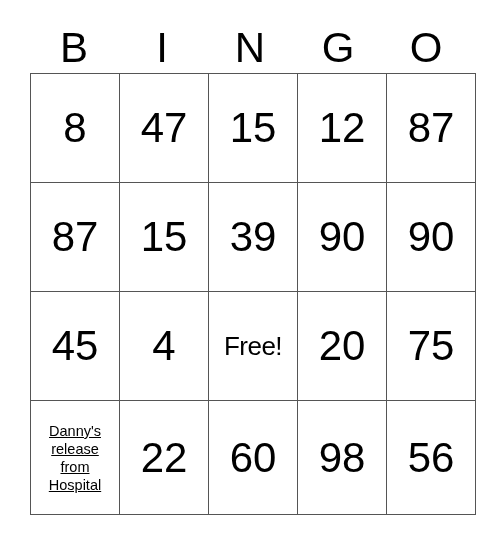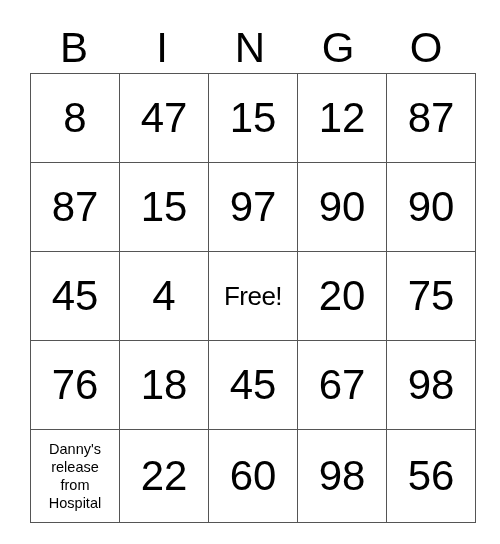--- a/index.html
+++ b/index.html
@@ -73,20 +73,21 @@
     font-size: 26px;
     letter-spacing: -0.5px;
   }
 
   
   #bingo-grid td.text-cell {
     font-size: 14.5px;
     line-height: 18px;
     padding: 2px 11px;
     word-wrap: break-word;
+    text-decoration: underline;
   }
 </style>
 </head>
 <body>
 
 <div id="bingo-card">
 
   <div id="header-row">
     <div class="header-letter">B</div>
     <div class="header-letter">I</div>
@@ -100,37 +101,30 @@
       <tr>
         <td>8</td>
         <td>47</td>
         <td>15</td>
         <td>12</td>
         <td>87</td>
       </tr>
       <tr>
         <td>87</td>
         <td>15</td>
-        <td>97</td>
+        <td>39</td>
         <td>90</td>
         <td>90</td>
       </tr>
       <tr>
         <td>45</td>
         <td>4</td>
         <td class="free-cell">Free!</td>
         <td>20</td>
         <td>75</td>
-      </tr>
-      <tr>
-        <td>76</td>
-        <td>18</td>
-        <td>45</td>
-        <td>67</td>
-        <td>98</td>
       </tr>
       <tr>
         <td class="text-cell">Danny's release from Hospital</td>
         <td>22</td>
         <td>60</td>
         <td>98</td>
         <td>56</td>
       </tr>
     </tbody>
   </table>

